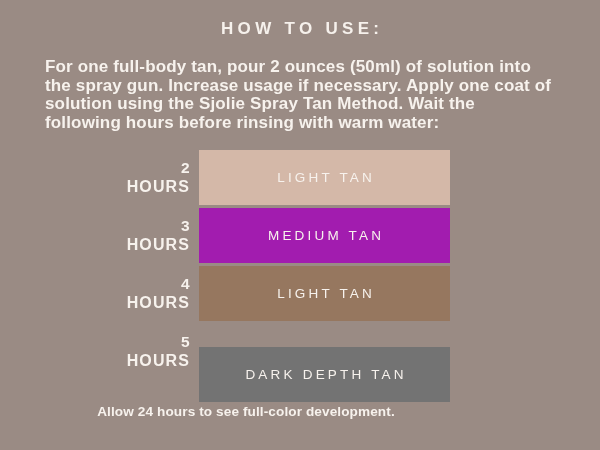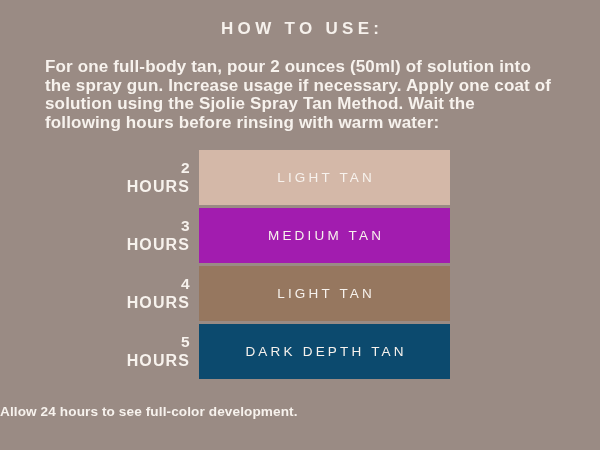--- a/index.html
+++ b/index.html
@@ -105,20 +105,21 @@
     text-indent: 3.2px;
     white-space: nowrap;
   }
 
   
   .footer {
     position: absolute;
     top: 404px;
     left: 0;
     width: 492px;
+    text-align: center;
     color: #f7f2ed;
     font-size: 13.6px;
     font-weight: bold;
     letter-spacing: 0.1px;
   }
 </style>
 </head>
 <body style="background: rgb(154, 139, 132);">
 
 <div class="poster">
@@ -157,21 +158,21 @@
       <div class="swatch" style="background: rgb(150, 119, 95);">
         <span class="swatch-label">LIGHT TAN</span>
       </div>
     </div>
 
     <div class="shade-row">
       <div class="hours-label">
         <span class="hours-num">5</span>
         <span class="hours-word">HOURS</span>
       </div>
-      <div class="swatch" style="background: #0c4a6e;">
+      <div class="swatch" style="background: #737373; margin-top: 23px;">
         <span class="swatch-label">DARK DEPTH TAN</span>
       </div>
     </div>
 
   </div>
 
   <div class="footer">Allow 24 hours to see full-color development.</div>
 
 </div>
 

